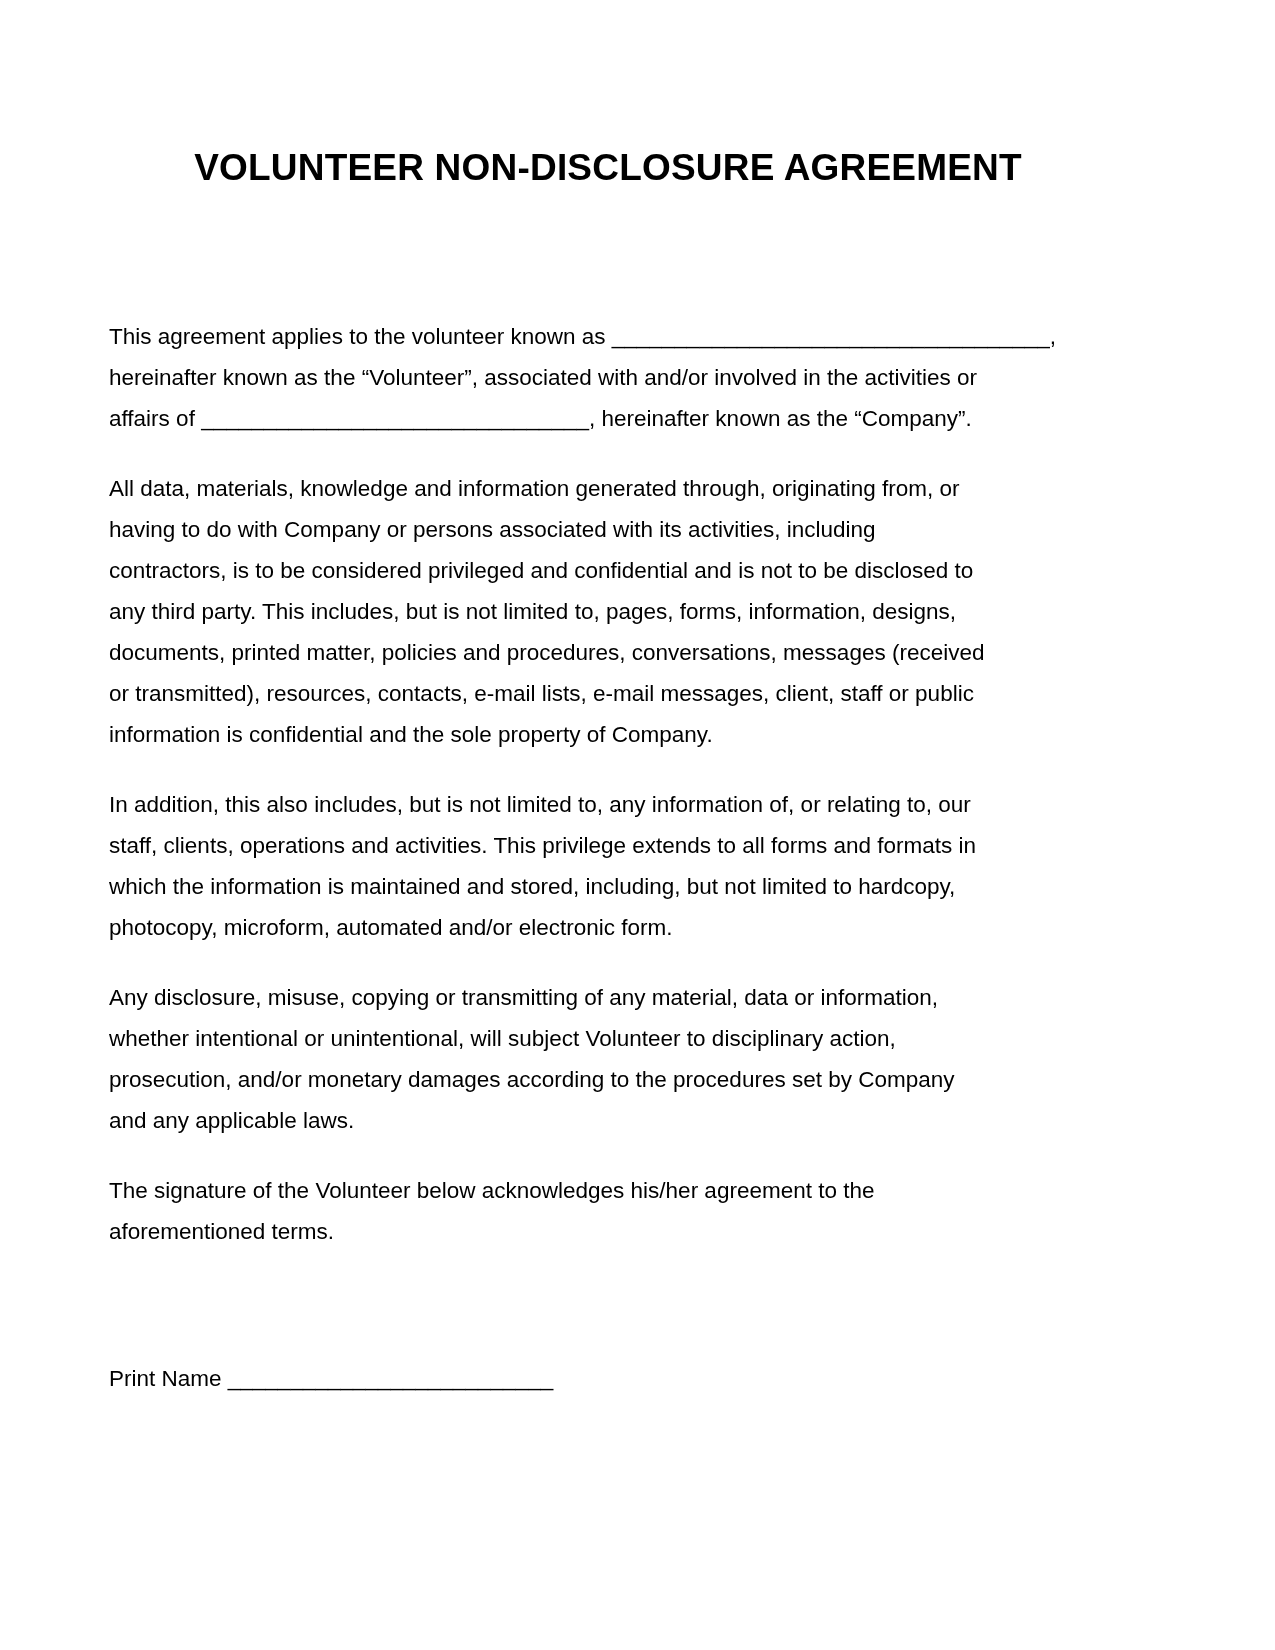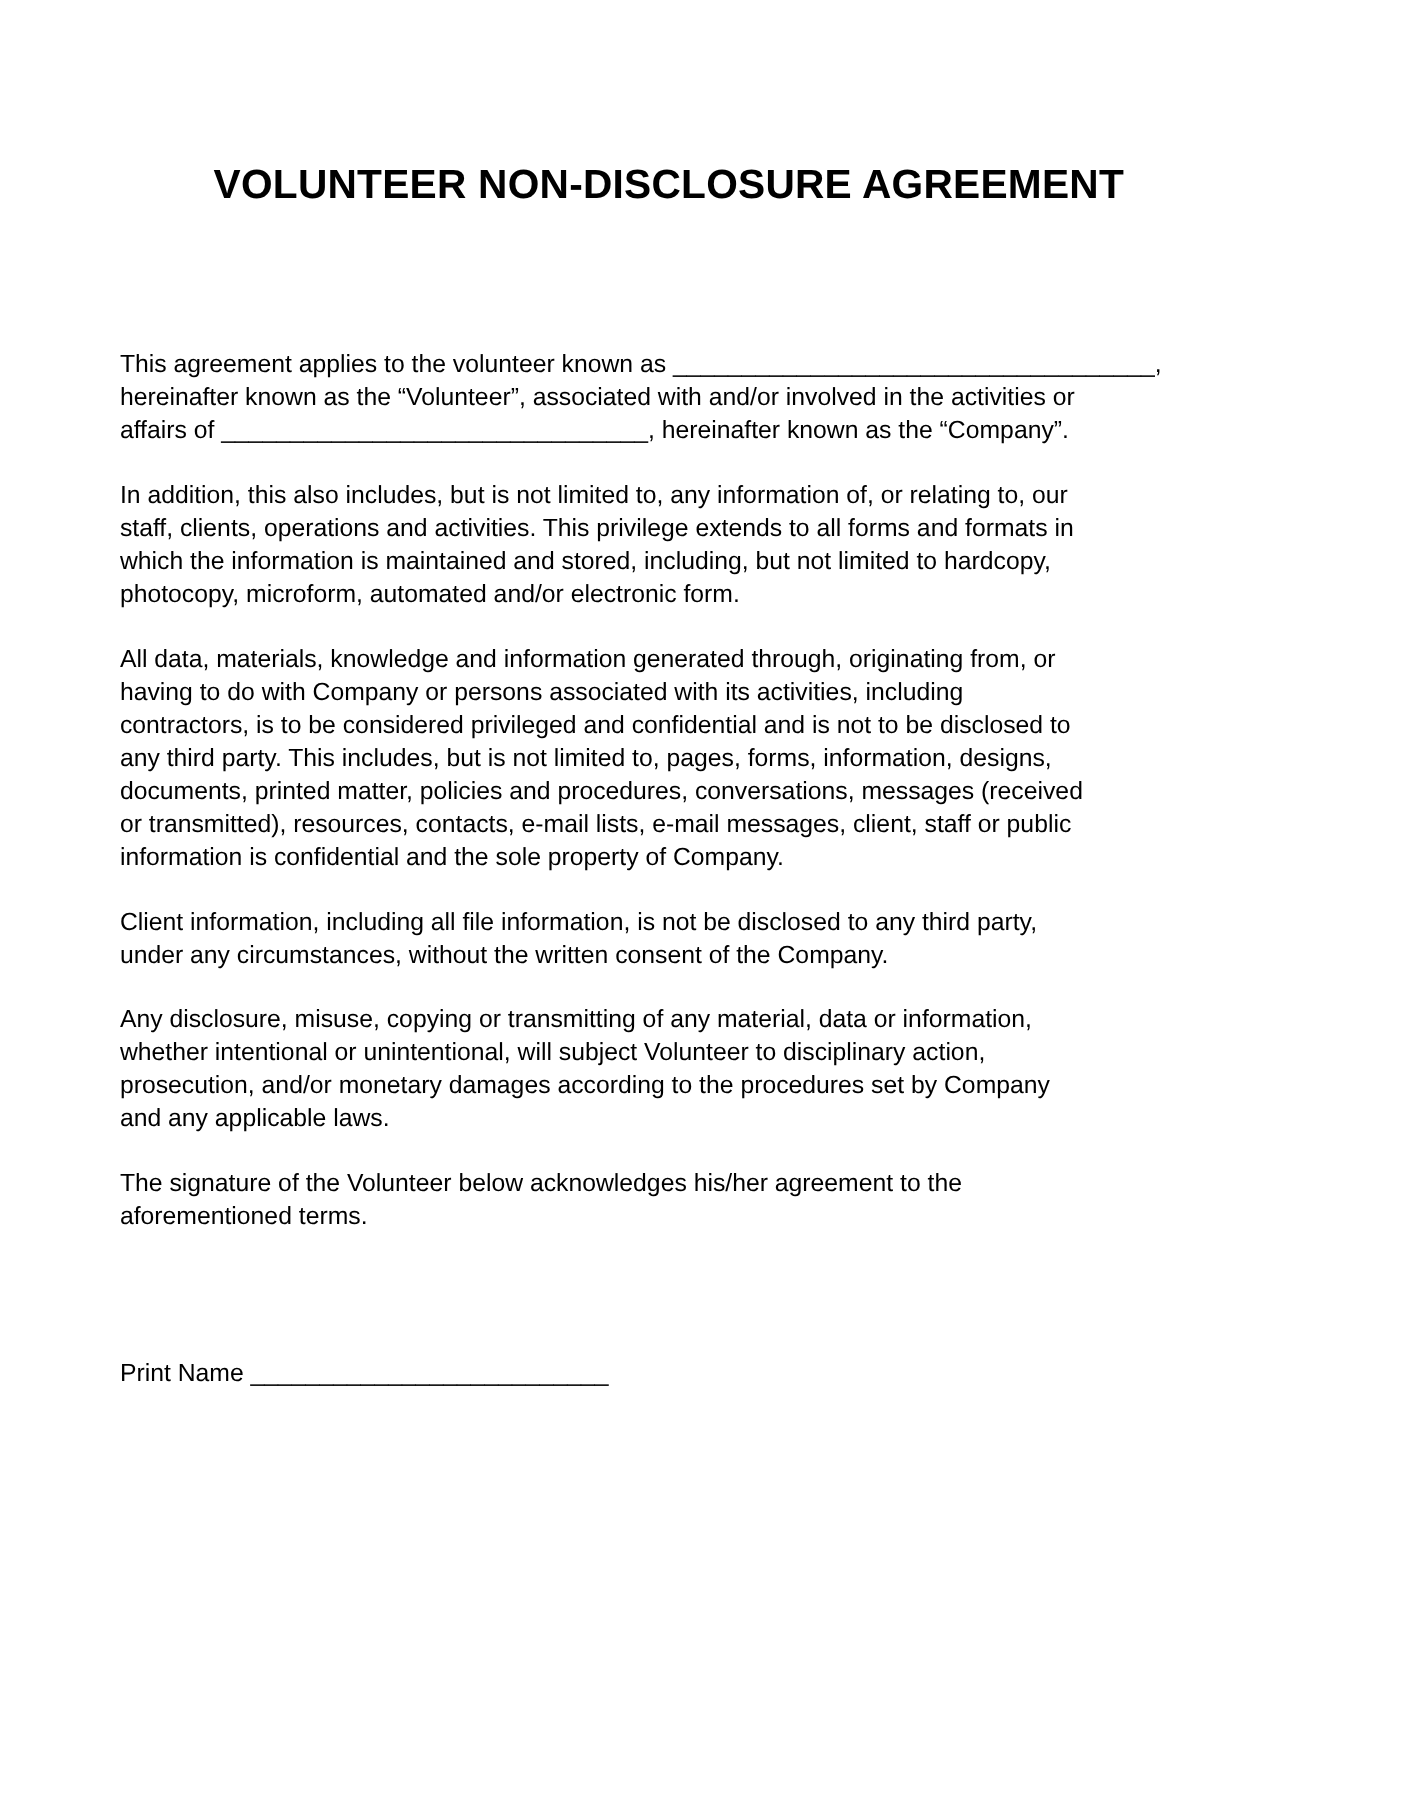--- a/index.html
+++ b/index.html
@@ -25,21 +25,21 @@
     font-weight: bold;
     text-align: center;
     margin: 0 0 125px 0;
     letter-spacing: 0.2px;
   }
   .doc-title span {
     display: block;
   }
   .para {
     font-size: 22.5px;
-    line-height: 30px;
+    line-height: 41px;
     margin: 0 0 29px 0;
     white-space: pre-line;
   }
   .para:last-of-type {
     margin-bottom: 0;
   }
   .sig-block {
     margin-top: 112px;
     font-size: 22.5px;
     line-height: 29px;
@@ -61,35 +61,33 @@
 <div class="page">
 
   <h1 class="doc-title">
     <span>VOLUNTEER NON-DISCLOSURE AGREEMENT</span>
   </h1>
 
   <p class="para">This agreement applies to the volunteer known as ___________________________________,
 hereinafter known as the “Volunteer”, associated with and/or involved in the activities or
 affairs of _______________________________, hereinafter known as the “Company”.</p>
 
-  <p class="para">In addition, this also includes, but is not limited to, any information of, or relating to, our
-staff, clients, operations and activities. This privilege extends to all forms and formats in
-which the information is maintained and stored, including, but not limited to hardcopy,
-photocopy, microform, automated and/or electronic form.</p>
-
   <p class="para">All data, materials, knowledge and information generated through, originating from, or
 having to do with Company or persons associated with its activities, including
 contractors, is to be considered privileged and confidential and is not to be disclosed to
 any third party. This includes, but is not limited to, pages, forms, information, designs,
 documents, printed matter, policies and procedures, conversations, messages (received
 or transmitted), resources, contacts, e-mail lists, e-mail messages, client, staff or public
 information is confidential and the sole property of Company.</p>
 
-  <p class="para">Client information, including all file information, is not be disclosed to any third party,
-under any circumstances, without the written consent of the Company.</p>
+  <p class="para">In addition, this also includes, but is not limited to, any information of, or relating to, our
+staff, clients, operations and activities. This privilege extends to all forms and formats in
+which the information is maintained and stored, including, but not limited to hardcopy,
+photocopy, microform, automated and/or electronic form.</p>
+
 
   <p class="para">Any disclosure, misuse, copying or transmitting of any material, data or information,
 whether intentional or unintentional, will subject Volunteer to disciplinary action,
 prosecution, and/or monetary damages according to the procedures set by Company
 and any applicable laws.</p>
 
   <p class="para">The signature of the Volunteer below acknowledges his/her agreement to the
 aforementioned terms.</p>
 
   <div class="sig-block">

